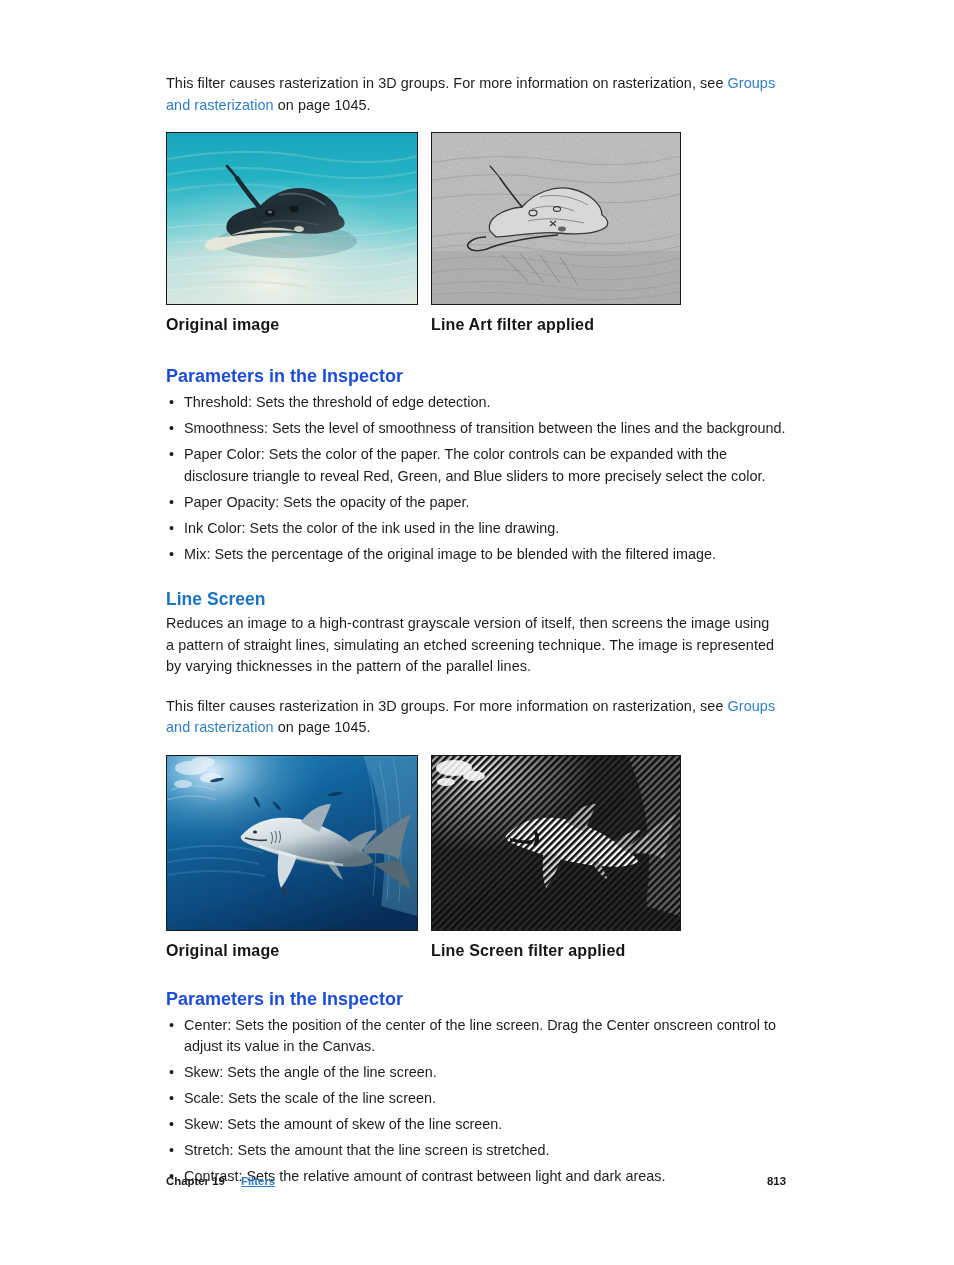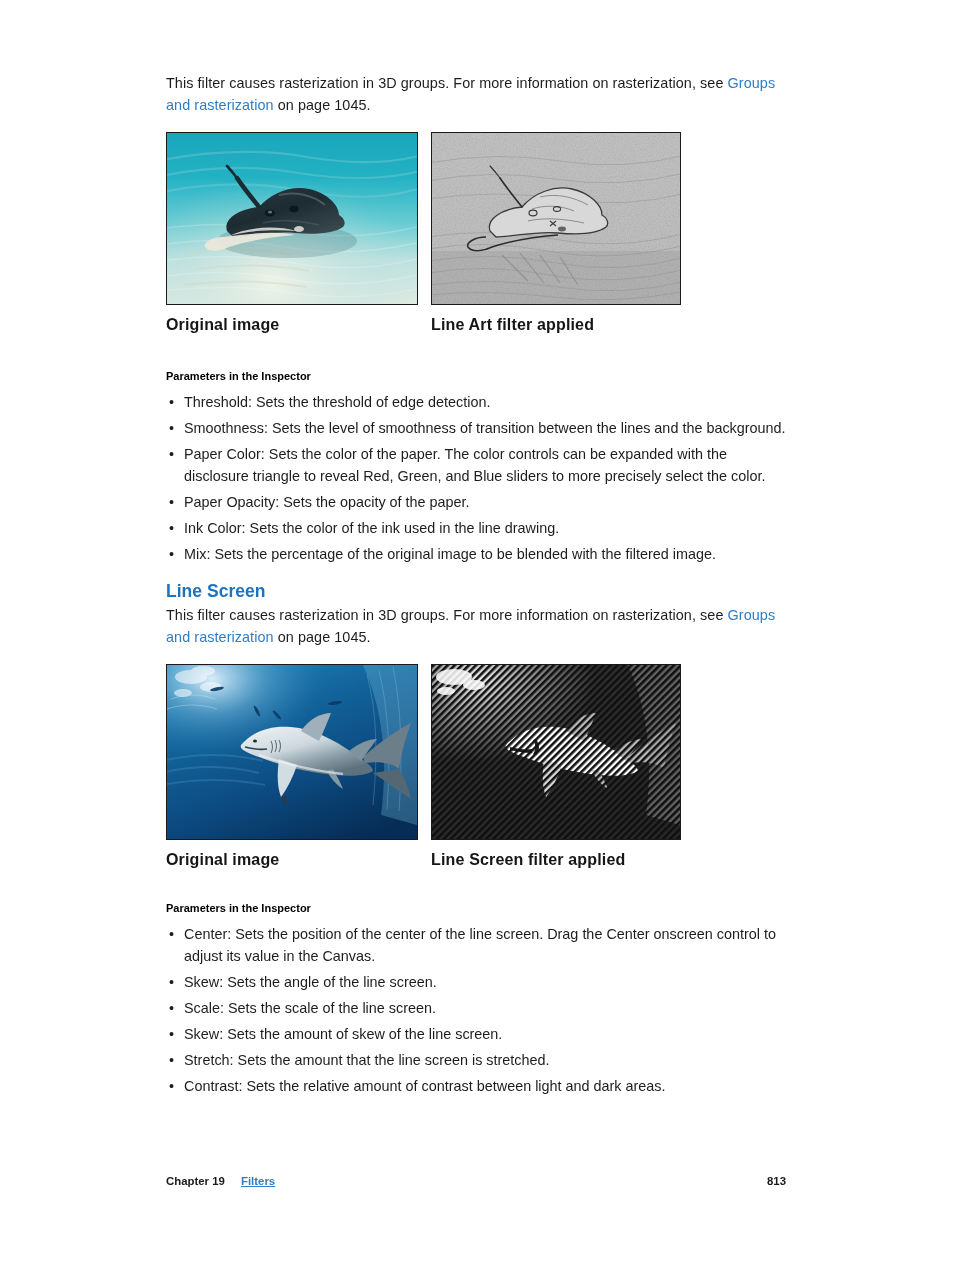--- a/index.html
+++ b/index.html
@@ -42,23 +42,23 @@
   }
   h2.section-heading {
     font-size: 17.5px;
     line-height: 24px;
     color: #1c74c0;
     font-weight: bold;
     margin: 0 0 2px 0;
     letter-spacing: 0.002em;
   }
   .subhead {
-    font-size: 11px;
+    font-size: 18px;
     font-weight: bold;
-    color: #000000;
+    color: #1d4ed8;
     line-height: 20px;
     margin: 0 0 6px 0;
   }
 
   
   ul.params {
     list-style: none;
     margin: 0;
     padding: 0;
   }
@@ -293,22 +293,23 @@
           <span class="bullet-dot">•</span>
           <span class="term">Ink Color:</span><span> Sets the color of the ink used in the line drawing.</span>
         </li>
         <li>
           <span class="bullet-dot">•</span>
           <span class="term">Mix:</span><span> Sets the percentage of the original image to be blended with the filtered image.</span>
         </li>
       </ul>
     </div>
 
-    <div style="margin-top: 14px;">
+    <div style="margin-top: 22px;">
       <h2 class="section-heading">Line Screen</h2>
+      <p class="body-para" style="width: 615px; margin-bottom: 18px;">Reduces an image to a high-contrast grayscale version of itself, then screens the image using a pattern of straight lines, simulating an etched screening technique. The image is represented by varying thicknesses in the pattern of the parallel lines.</p>
       <p class="body-para" style="width: 615px;">
         <span>This filter causes rasterization in 3D groups. For more information on rasterization, see </span><a class="link" href="#">Groups and rasterization</a><span> on page 1045.</span>
       </p>
     </div>
 
     <div class="figure-row" style="height: 212px; margin-top: 16px;">
 
       <div class="fig fig-a" style="width: 250px; height: 174px;">
         <svg class="art" width="250" height="174" viewBox="0 0 250 174">
           <defs>

